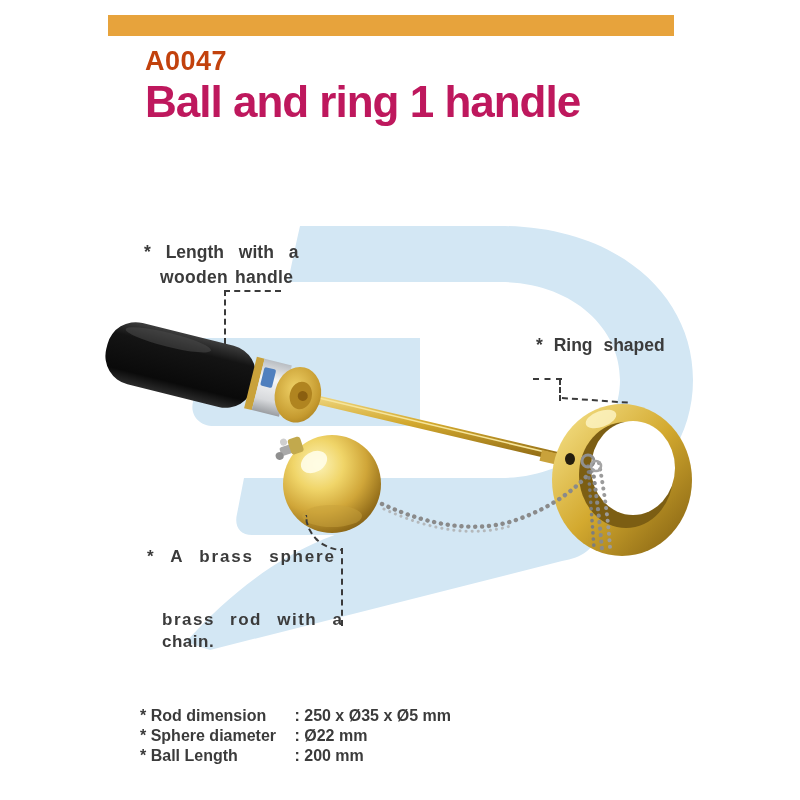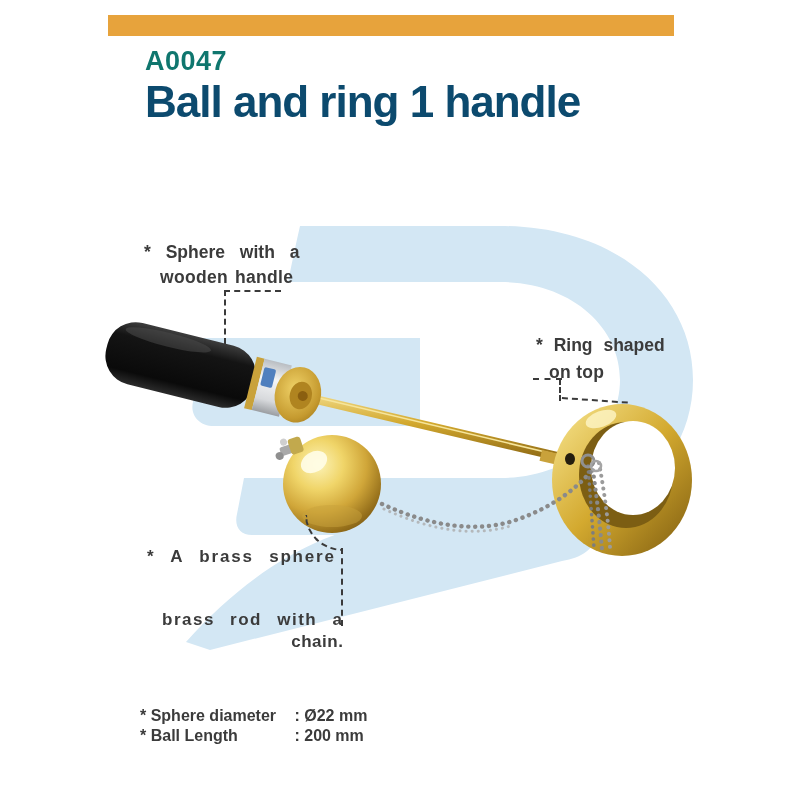--- a/index.html
+++ b/index.html
@@ -11,25 +11,25 @@
   }
   .abs{position:absolute;}
 
   
   #accent-bar{
     left:108px;top:15px;width:566px;height:21px;
     background:#E7A33C;z-index:4;
   }
   #title-block{left:145px;top:46px;z-index:4;}
   #product-code{
-    font-size:27px;font-weight:700;letter-spacing:.5px;color:#0f766e;
+    font-size:27px;font-weight:700;letter-spacing:.5px;color:#c2410c;
     line-height:30px;
   }
   #product-name{
-    font-size:44px;font-weight:700;letter-spacing:-1px;color:#0c4a6e;
+    font-size:44px;font-weight:700;letter-spacing:-1px;color:#be185d;
     line-height:48px;margin-top:2px;
   }
 
   
   #watermark{left:0;top:0;width:800px;height:800px;z-index:0;}
 
   
   #product-art{left:0;top:0;width:800px;height:800px;z-index:2;}
 
   
@@ -37,21 +37,21 @@
   #ann-handle{left:144px;top:240px;font-size:17.5px;line-height:25px;}
   #ann-handle .l1{word-spacing:10px;}
   #ann-handle .l2{padding-left:16px;word-spacing:2px;letter-spacing:.3px;}
   #ann-ring{left:536px;top:332px;font-size:17.5px;line-height:27px;}
   #ann-ring .l1{word-spacing:6px;}
   #ann-ring .l2{padding-left:13px;letter-spacing:.3px;}
   #ann-sphere{left:147px;top:546px;font-size:17px;line-height:22.5px;}
   #ann-sphere .l1{word-spacing:9px;letter-spacing:1.8px;}
   #ann-sphere .l2{padding-left:15px;word-spacing:2px;letter-spacing:.4px;}
   #ann-sphere .l3{padding-left:15px;word-spacing:9px;letter-spacing:1.5px;margin-top:40px;}
-  #ann-sphere .l4{padding-left:15px;letter-spacing:.5px;text-align:right;}
+  #ann-sphere .l4{padding-left:15px;letter-spacing:.5px;}
 
   
   .dash{z-index:5;}
   #ptr-handle{left:224px;top:290px;width:55px;height:52px;
     border-top:2.5px dashed #3a3a3a;border-left:2.5px dashed #3a3a3a;}
   #ptr-ring-underline{left:533px;top:378px;width:29px;height:0;
     border-top:2.5px dashed #3a3a3a;}
   #ptr-ring-corner{left:559px;top:379px;width:0;height:22px;
     border-left:2.5px dashed #3a3a3a;}
   #ptr-ring-slope{left:562px;top:397px;width:66px;height:0;
@@ -185,42 +185,45 @@
   </g>
 </svg>
 
 <div id="accent-bar" class="abs"></div>
 <div id="title-block" class="abs">
   <div id="product-code">A0047</div>
   <div id="product-name">Ball and ring 1 handle</div>
 </div>
 
 <div id="ann-handle" class="abs ann">
-  <div class="l1">* Sphere with a</div>
+  <div class="l1">* Length with a</div>
   <div class="l2">wooden handle</div>
 </div>
 <div id="ptr-handle" class="abs dash"></div>
 
 <div id="ann-ring" class="abs ann">
   <div class="l1">* Ring shaped</div>
-  <div class="l2">on top</div>
 </div>
 <div id="ptr-ring-underline" class="abs dash"></div>
 <div id="ptr-ring-corner" class="abs dash"></div>
 <div id="ptr-ring-slope" class="abs dash"></div>
 
 <div id="ann-sphere" class="abs ann">
   <div class="l1">* A brass sphere</div>
   <div class="l3">brass rod with a</div>
   <div class="l4">chain.</div>
 </div>
 <div id="ptr-sphere-arc" class="abs dash"></div>
 <div id="ptr-sphere-line" class="abs dash"></div>
 
 <div id="specs" class="abs">
+  <div class="spec-row">
+    <span class="spec-label">* Rod dimension</span>
+    <span class="spec-value">: 250 x Ø35 x Ø5 mm</span>
+  </div>
   <div class="spec-row">
     <span class="spec-label">* Sphere diameter</span>
     <span class="spec-value">: Ø22 mm</span>
   </div>
   <div class="spec-row">
     <span class="spec-label">* Ball Length</span>
     <span class="spec-value">: 200 mm</span>
   </div>
 </div>
 

